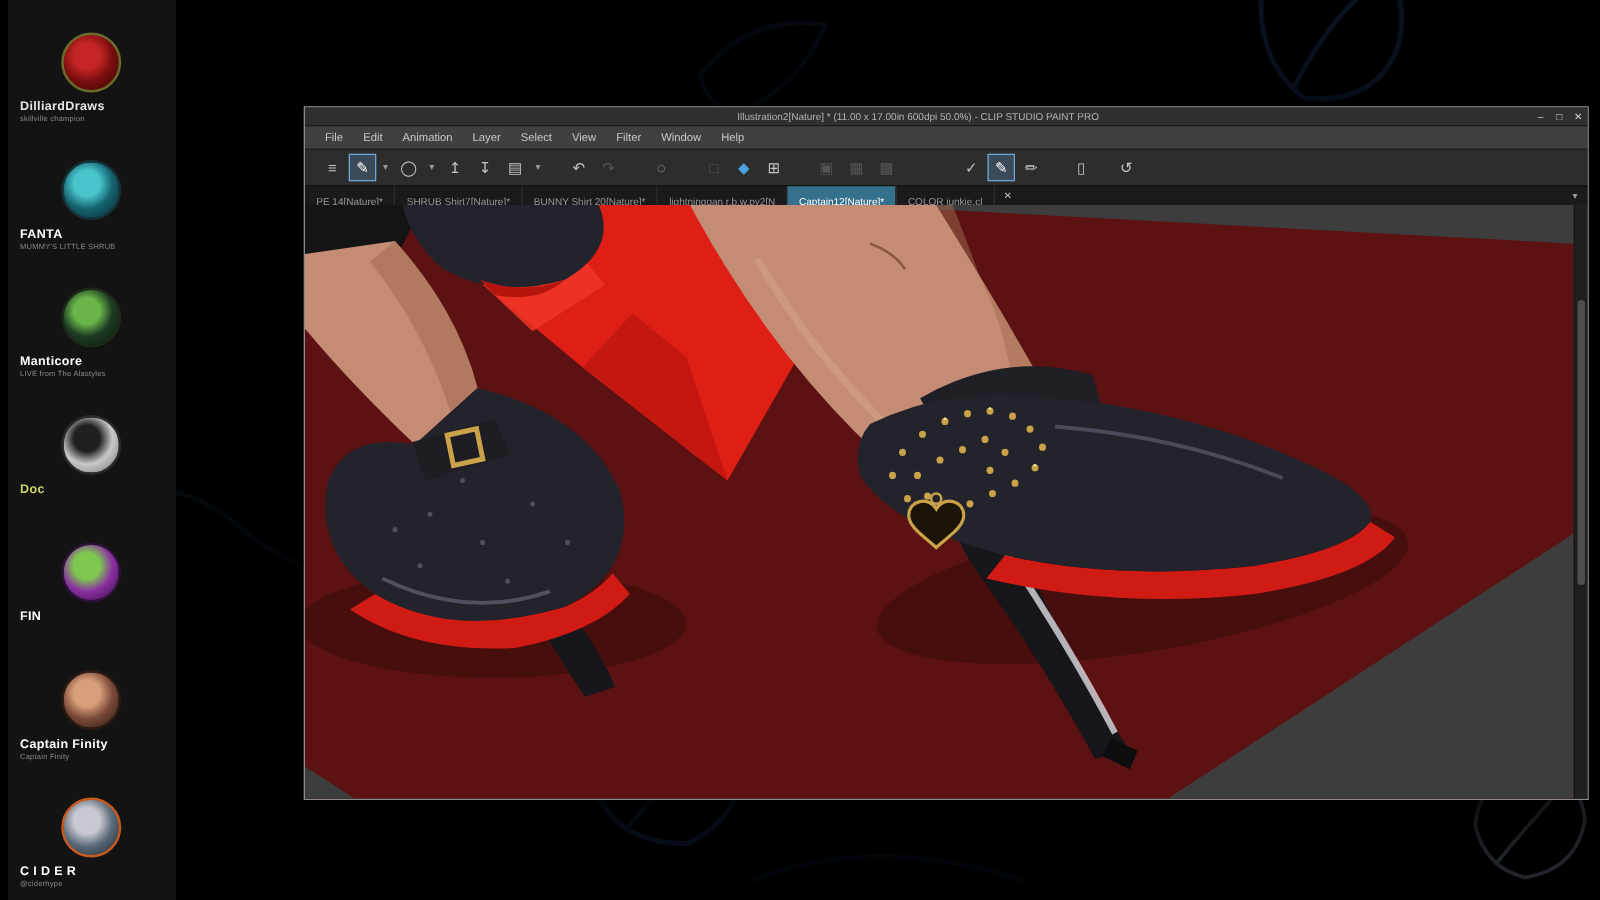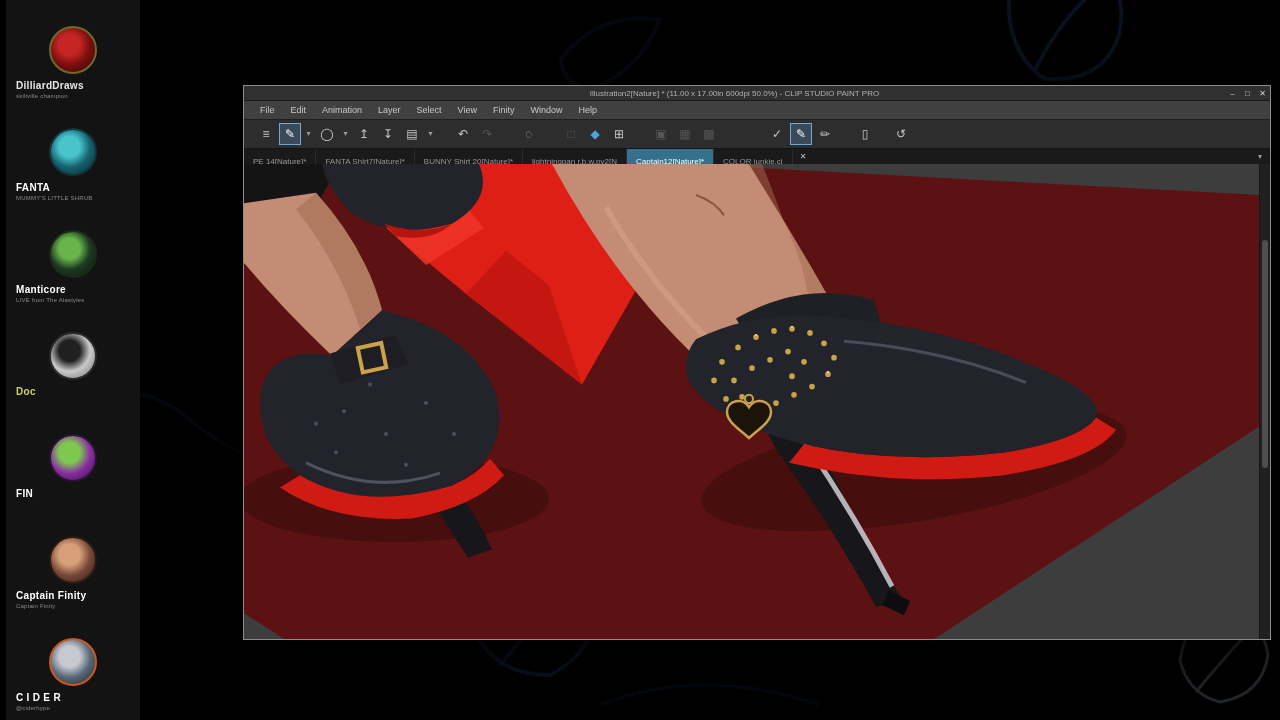--- a/index.html
+++ b/index.html
@@ -110,21 +110,21 @@
     <span class="winbtn">□</span>
     <span class="winbtn">✕</span>
   </div>
   <div class="menubar" id="menubar">
       <span class="menu-item">File</span>
       <span class="menu-item">Edit</span>
       <span class="menu-item">Animation</span>
       <span class="menu-item">Layer</span>
       <span class="menu-item">Select</span>
       <span class="menu-item">View</span>
-      <span class="menu-item">Finity</span>
+      <span class="menu-item">Filter</span>
       <span class="menu-item">Window</span>
       <span class="menu-item">Help</span>
     </div>
   <div class="toolbar" id="toolbar">
       <button class="tool">≡</button>
       <button class="tool active">✎</button>
       <button class="tool small">▾</button>
       <button class="tool">◯</button>
       <button class="tool small">▾</button>
       <button class="tool">↥</button>
@@ -149,21 +149,21 @@
       <button class="tool active">✎</button>
       <button class="tool">✏</button>
       <span class="tool-gap" style="width: 16px;"></span>
       <button class="tool">▯</button>
       <span class="tool-gap" style="width: 12px;"></span>
       <button class="tool">↺</button>
     </div>
   <div class="tabbar">
     <div id="tabs-container">
         <div class="tab">PE 14[Nature]*</div>
-        <div class="tab">FANTA Shirt7[Nature]*</div>
+        <div class="tab">SHRUB Shirt7[Nature]*</div>
         <div class="tab">BUNNY Shirt 20[Nature]*</div>
         <div class="tab">lightninggan r.b.w.py2[N</div>
         <div class="tab active">Captain12[Nature]*</div>
         <div class="tab">COLOR junkie.cl</div>
       </div>
     <span class="tab-close">✕</span>
     <span class="tab-overflow">▾</span>
   </div>
   <div class="canvas-row">
     <div class="canvas-area">

